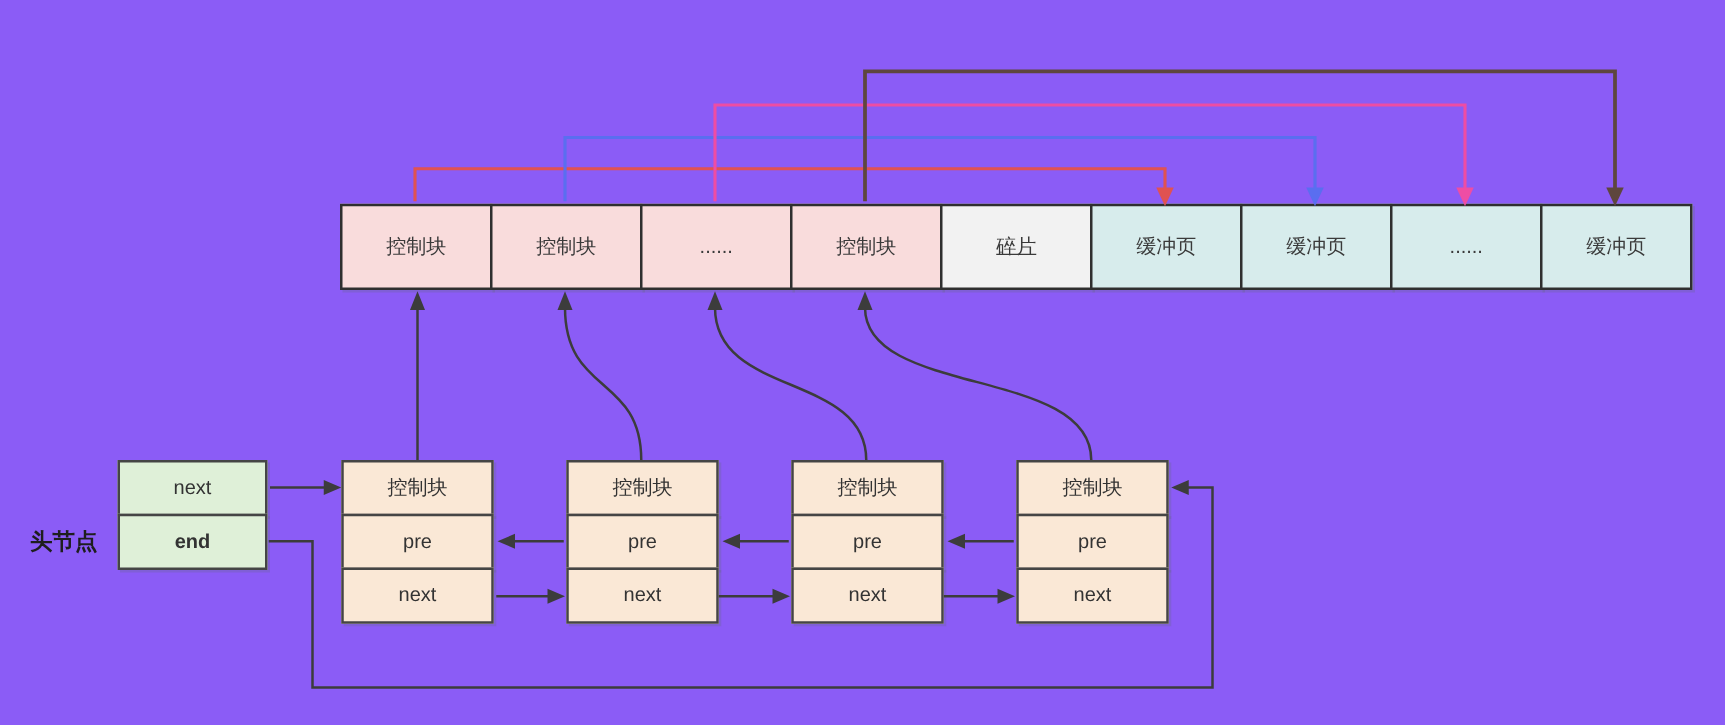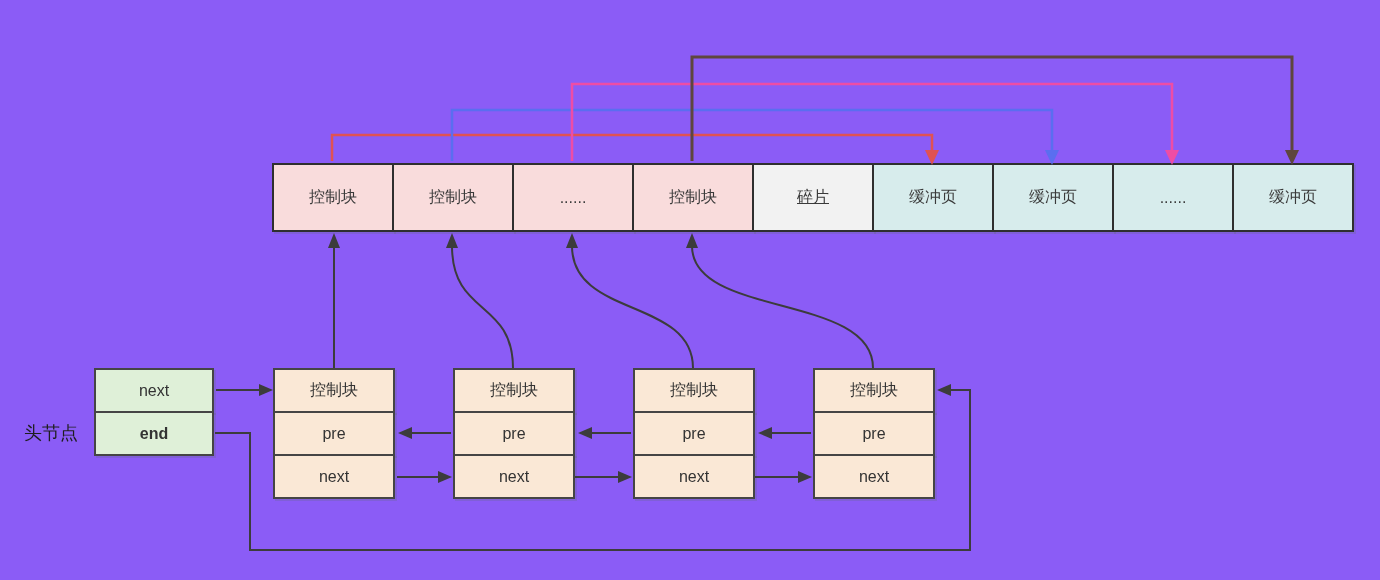--- a/index.html
+++ b/index.html
@@ -29,21 +29,21 @@
     width:100%;height:45px;margin-top:-2px;
     display:flex;align-items:center;justify-content:center;
     font-size:16px;color:#333333;
     box-shadow:2px 2px 0 rgba(95,105,125,0.25);
   }
   .stack .row:first-child{margin-top:0;}
   .head-box{left:94px;width:120px;}
   .node-box{width:122px;}
   .head-label{
     position:absolute;left:24px;top:421px;z-index:1;
-    font-size:18px;font-weight:normal;color:#1e1e1e;
+    font-size:18px;font-weight:bold;color:#1e1e1e;
   }
 </style>
 </head>
 <body>
 
 <div class="canvas">
 
   <div class="mem-cell" style="left: 272px; background-color: rgb(249, 220, 220);">
       <span>控制块</span>
     </div>

